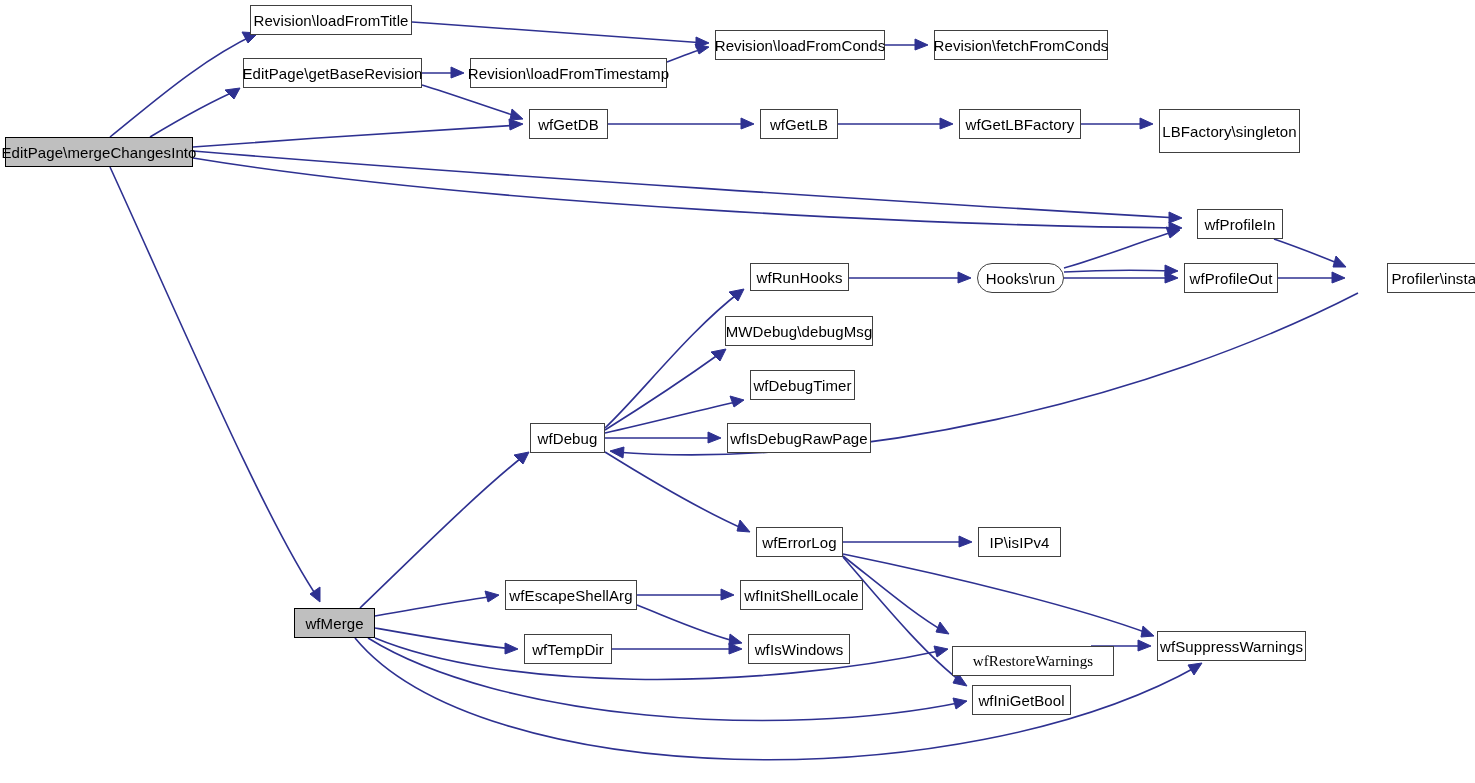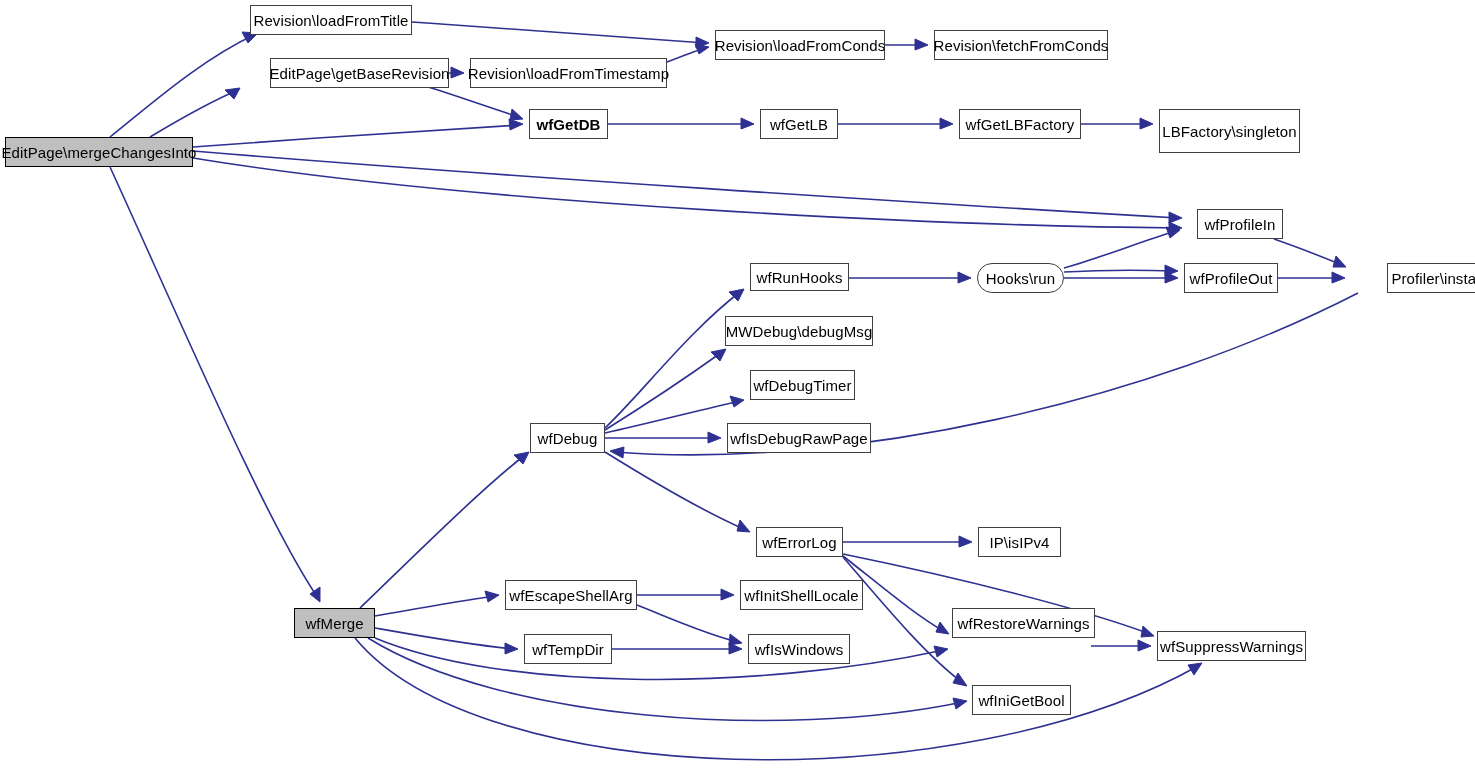--- a/index.html
+++ b/index.html
@@ -144,33 +144,33 @@
       <path class="edge-path" d="M 1091,646 C 1110,646 1130,646 1147,646" stroke="#2e3191"></path>
       <path class="edge-head" d="M 1151,646 l -13,-6 l 0,11 z" fill="#2e3191"></path>
     </svg>
   <div id="node-layer">
       <div class="node-box root-node" style="left: 5px; top: 137px; width: 188px; height: 30px;">
         <span class="node-label">EditPage\mergeChangesInto</span>
       </div>
       <div class="node-box" style="left: 250px; top: 5px; width: 162px; height: 30px;">
         <span class="node-label">Revision\loadFromTitle</span>
       </div>
-      <div class="node-box" style="left: 243px; top: 58px; width: 179px; height: 30px; margin-left: 27px;">
+      <div class="node-box" style="left: 243px; top: 58px; width: 179px; height: 30px;">
         <span class="node-label">EditPage\getBaseRevision</span>
       </div>
       <div class="node-box" style="left: 470px; top: 58px; width: 197px; height: 30px;">
         <span class="node-label">Revision\loadFromTimestamp</span>
       </div>
       <div class="node-box" style="left: 715px; top: 30px; width: 170px; height: 30px;">
         <span class="node-label">Revision\loadFromConds</span>
       </div>
       <div class="node-box" style="left: 934px; top: 30px; width: 174px; height: 30px;">
         <span class="node-label">Revision\fetchFromConds</span>
       </div>
-      <div class="node-box" style="left: 529px; top: 109px; width: 79px; height: 30px; font-weight: bold;">
+      <div class="node-box" style="left: 529px; top: 109px; width: 79px; height: 30px;">
         <span class="node-label">wfGetDB</span>
       </div>
       <div class="node-box" style="left: 760px; top: 109px; width: 78px; height: 30px;">
         <span class="node-label">wfGetLB</span>
       </div>
       <div class="node-box" style="left: 959px; top: 109px; width: 122px; height: 30px;">
         <span class="node-label">wfGetLBFactory</span>
       </div>
       <div class="node-box" style="left: 1159px; top: 109px; width: 141px; height: 44px;">
         <span class="node-label">LBFactory\singleton</span>
@@ -216,21 +216,21 @@
       </div>
       <div class="node-box root-node" style="left: 294px; top: 608px; width: 81px; height: 30px;">
         <span class="node-label">wfMerge</span>
       </div>
       <div class="node-box" style="left: 524px; top: 634px; width: 88px; height: 30px;">
         <span class="node-label">wfTempDir</span>
       </div>
       <div class="node-box" style="left: 748px; top: 634px; width: 102px; height: 30px;">
         <span class="node-label">wfIsWindows</span>
       </div>
-      <div class="node-box" style="left: 952px; top: 608px; width: 143px; height: 30px;">
+      <div class="node-box" style="left: 952px; top: 646px; width: 162px; height: 30px; font-family: Liberation Serif, serif;">
         <span class="node-label">wfRestoreWarnings</span>
       </div>
       <div class="node-box" style="left: 1157px; top: 631px; width: 149px; height: 30px;">
         <span class="node-label">wfSuppressWarnings</span>
       </div>
       <div class="node-box" style="left: 972px; top: 685px; width: 99px; height: 30px;">
         <span class="node-label">wfIniGetBool</span>
       </div>
     </div>
 </div>

